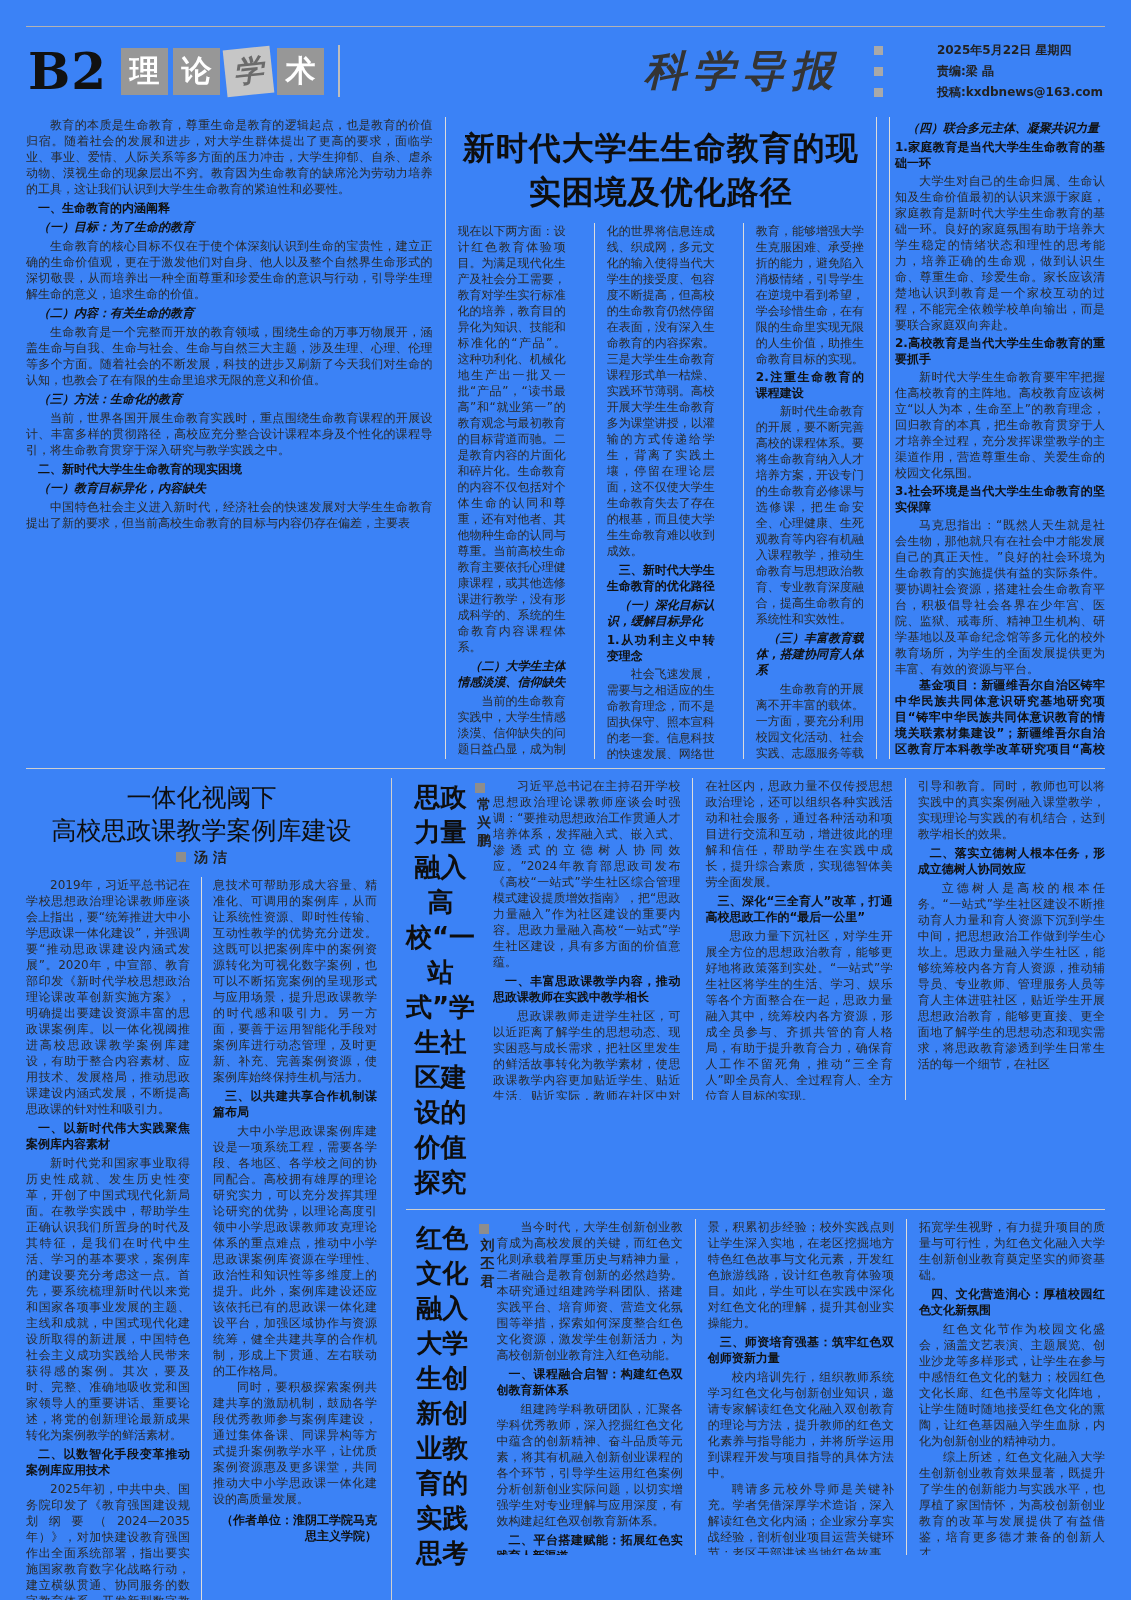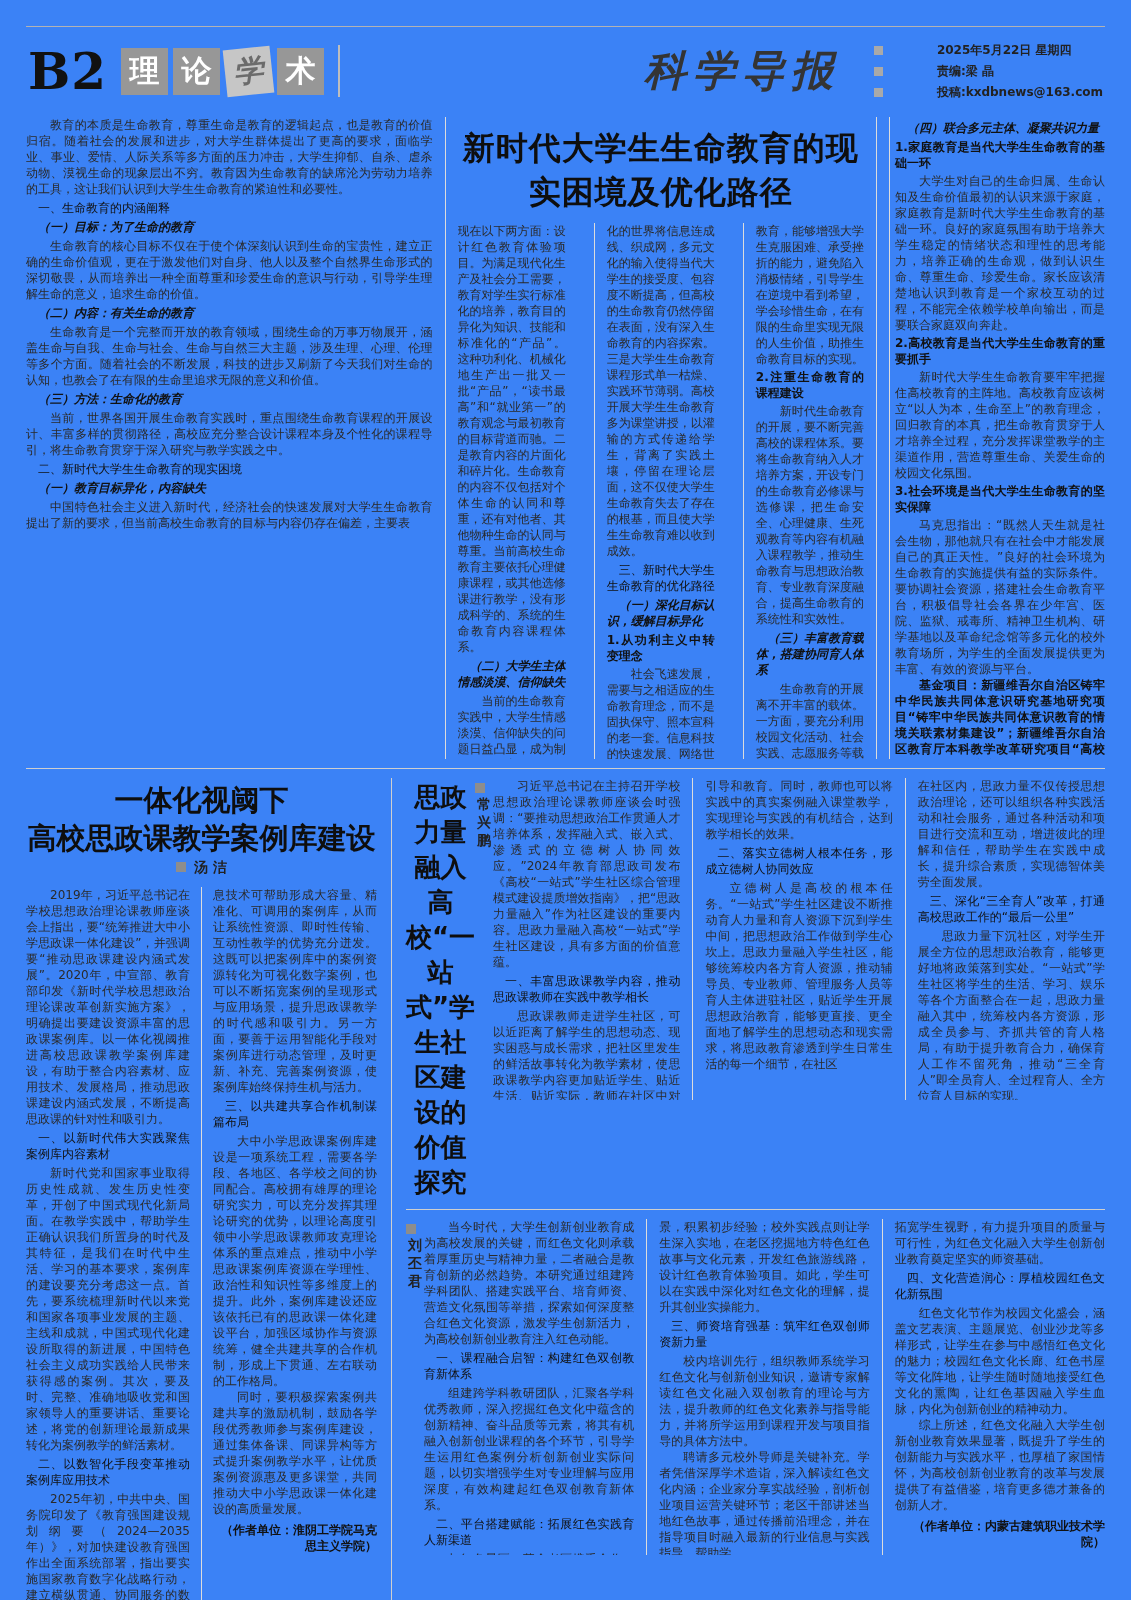--- a/index.html
+++ b/index.html
@@ -23,21 +23,21 @@
   .meta { font-size:12px; font-weight:700; color:#222; line-height:1.75; }
   .meta .row { display:flex; align-items:center;gap:48px; }
   .sq { display:inline-block; width:9px; height:9px; background:#a9a9a9; margin-right:6px; flex:none; }
 
   
   .byline { text-align:center; font-size:14px; font-weight:700; color:#222; margin:2px 0 10px; }
   .bsq { display:inline-block; width:10px; height:10px; background:#8d8d8d; margin-right:8px; }
   .blk { font-size:12px; line-height:16px; text-align:justify; color:#2a2a2a; }
   .blk.p  { text-indent:2em; }
   .blk.pc { }
-  .blk.h  { font-weight:400; color:#111; margin:3px 0; text-indent:1em; }
+  .blk.h  { font-weight:700; color:#111; margin:3px 0; text-indent:1em; }
   .blk.hi { font-weight:700; font-style:italic; color:#111; margin:3px 0; text-indent:1em; }
   .blk.n  { font-weight:700; color:#111; margin:2px 0; }
   .blk.b  { font-weight:700; color:#111; text-indent:2em; }
   .blk.sig{ font-weight:700; color:#111; text-align:right; margin-top:5px; }
 
   
   .main-art { display:flex; margin-top:4px; height:642px; }
   .m-side { width:216px; flex:none; overflow:hidden; }
   .m-side.right { border-left:1px solid #dcdcdc; padding-left:5px; }
   .m-center { flex:1; display:flex; flex-direction:column; border-left:1px solid #dcdcdc; margin-left:12px; padding-left:12px;
@@ -45,21 +45,21 @@
   .m-title { font-size:32px; font-weight:800; text-align:center; letter-spacing:1px; color:#0e0e0e; margin:10px 0 8px; }
   .m-cols { flex:1; display:flex; overflow:hidden; }
   .m-col { flex:1; overflow:hidden; }
   .m-col + .m-col { border-left:1px solid #dcdcdc; margin-left:28px; padding-left:12px; }
 
   .rule-h { border-top:1px solid #cfcfcf; margin:9px 0; }
 
   
   .bottom { display:flex; height:828px; }
   .b-left { width:366px; flex:none; border-right:1px solid #cfcfcf; padding-right:14px; display:flex; flex-direction:column; }
-  .t2 { font-size:29px; font-weight:700; text-align:center; line-height:1.3; color:#0e0e0e; margin-top:4px; }
+  .t2 { font-size:25px; font-weight:400; text-align:center; line-height:1.3; color:#0e0e0e; margin-top:4px; }
   .cols2 { flex:1; display:flex; overflow:hidden; }
   .cols2 .col { flex:1; overflow:hidden; }
   .cols2 .col + .col { border-left:1px solid #dcdcdc; margin-left:11px; padding-left:11px; }
   .b-right { flex:1; padding-left:14px; display:flex; flex-direction:column; }
   .art3, .art4 { display:flex; flex-direction:row; }
   .t3 { font-size:26px; font-weight:800; text-align:center; color:#0e0e0e; margin-top:2px; }
   .cols3 { display:flex; overflow:hidden; }
   .art3 .cols3 { height:322px; }
   .art4 .cols3 { height:336px; }
   .cols3 .col { flex:1; overflow:hidden; }
@@ -184,36 +184,37 @@
       <div class="art3">
         <h2 class="t3">思政力量融入高校“一站式”学生社区建设的价值探究</h2>
         <div class="byline"><span class="bsq"></span><span>常兴鹏</span></div>
         <div class="cols3">
           <div class="col">
               <div class="blk p">习近平总书记在主持召开学校思想政治理论课教师座谈会时强调：“要推动思想政治工作贯通人才培养体系，发挥融入式、嵌入式、渗透式的立德树人协同效应。”2024年教育部思政司发布《高校“一站式”学生社区综合管理模式建设提质增效指南》，把“思政力量融入”作为社区建设的重要内容。思政力量融入高校“一站式”学生社区建设，具有多方面的价值意蕴。</div>
               <div class="blk h">一、丰富思政课教学内容，推动思政课教师在实践中教学相长</div>
               <div class="blk p">思政课教师走进学生社区，可以近距离了解学生的思想动态、现实困惑与成长需求，把社区里发生的鲜活故事转化为教学素材，使思政课教学内容更加贴近学生、贴近生活、贴近实际，教师在社区中对学生进行针对性的思想</div>
             </div>
           <div class="col">
-              <div class="blk pc">引导和教育。同时，教师也可以将实践中的真实案例融入课堂教学，实现理论与实践的有机结合，达到教学相长的效果。</div>
-              <div class="blk h">二、落实立德树人根本任务，形成立德树人协同效应</div>
-              <div class="blk p">立德树人是高校的根本任务。“一站式”学生社区建设不断推动育人力量和育人资源下沉到学生中间，把思想政治工作做到学生心坎上。思政力量融入学生社区，能够统筹校内各方育人资源，推动辅导员、专业教师、管理服务人员等育人主体进驻社区，贴近学生开展思想政治教育，能够更直接、更全面地了解学生的思想动态和现实需求，将思政教育渗透到学生日常生活的每一个细节，在社区</div>
-            </div>
-          <div class="col">
               <div class="blk pc">在社区内，思政力量不仅传授思想政治理论，还可以组织各种实践活动和社会服务，通过各种活动和项目进行交流和互动，增进彼此的理解和信任，帮助学生在实践中成长，提升综合素质，实现德智体美劳全面发展。</div>
               <div class="blk h">三、深化“三全育人”改革，打通高校思政工作的“最后一公里”</div>
               <div class="blk p">思政力量下沉社区，对学生开展全方位的思想政治教育，能够更好地将政策落到实处。“一站式”学生社区将学生的生活、学习、娱乐等各个方面整合在一起，思政力量融入其中，统筹校内各方资源，形成全员参与、齐抓共管的育人格局，有助于提升教育合力，确保育人工作不留死角，推动“三全育人”即全员育人、全过程育人、全方位育人目标的实现。</div>
               <div class="blk sig">（作者单位：北京工业大学）</div>
             </div>
+          <div class="col">
+              <div class="blk pc">引导和教育。同时，教师也可以将实践中的真实案例融入课堂教学，实现理论与实践的有机结合，达到教学相长的效果。</div>
+              <div class="blk h">二、落实立德树人根本任务，形成立德树人协同效应</div>
+              <div class="blk p">立德树人是高校的根本任务。“一站式”学生社区建设不断推动育人力量和育人资源下沉到学生中间，把思想政治工作做到学生心坎上。思政力量融入学生社区，能够统筹校内各方育人资源，推动辅导员、专业教师、管理服务人员等育人主体进驻社区，贴近学生开展思想政治教育，能够更直接、更全面地了解学生的思想动态和现实需求，将思政教育渗透到学生日常生活的每一个细节，在社区</div>
+            </div>
         </div>
       </div>
 
       <div class="rule-h"></div>
 
       <div class="art4">
+        <h2 class="t3">红色文化融入大学生创新创业教育的实践思考</h2>
         <div class="byline"><span class="bsq"></span><span>刘丕君</span></div>
         <div class="cols3">
           <div class="col">
               <div class="blk p">当今时代，大学生创新创业教育成为高校发展的关键，而红色文化则承载着厚重历史与精神力量，二者融合是教育创新的必然趋势。本研究通过组建跨学科团队、搭建实践平台、培育师资、营造文化氛围等举措，探索如何深度整合红色文化资源，激发学生创新活力，为高校创新创业教育注入红色动能。</div>
               <div class="blk h">一、课程融合启智：构建红色双创教育新体系</div>
               <div class="blk p">组建跨学科教研团队，汇聚各学科优秀教师，深入挖掘红色文化中蕴含的创新精神、奋斗品质等元素，将其有机融入创新创业课程的各个环节，引导学生运用红色案例分析创新创业实际问题，以切实增强学生对专业理解与应用深度，有效构建起红色双创教育新体系。</div>
               <div class="blk h">二、平台搭建赋能：拓展红色实践育人新渠道</div>
               <div class="blk p">与红色景区、革命老区携手合作，创建校内模拟与校外实践点，为学生开启实践大门。在校内模拟中，学生可模拟红色旅游运营、文创产品开发等场</div>
             </div>
           <div class="col">

